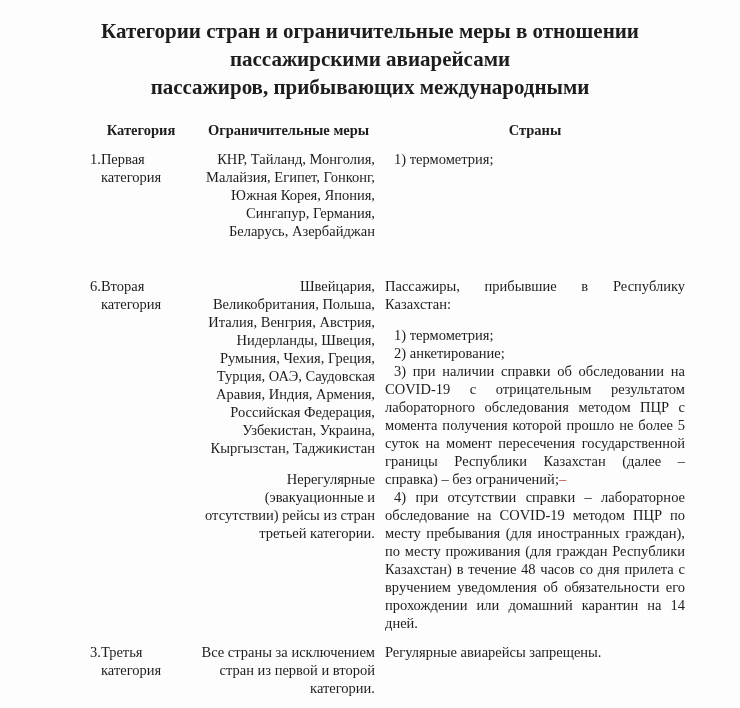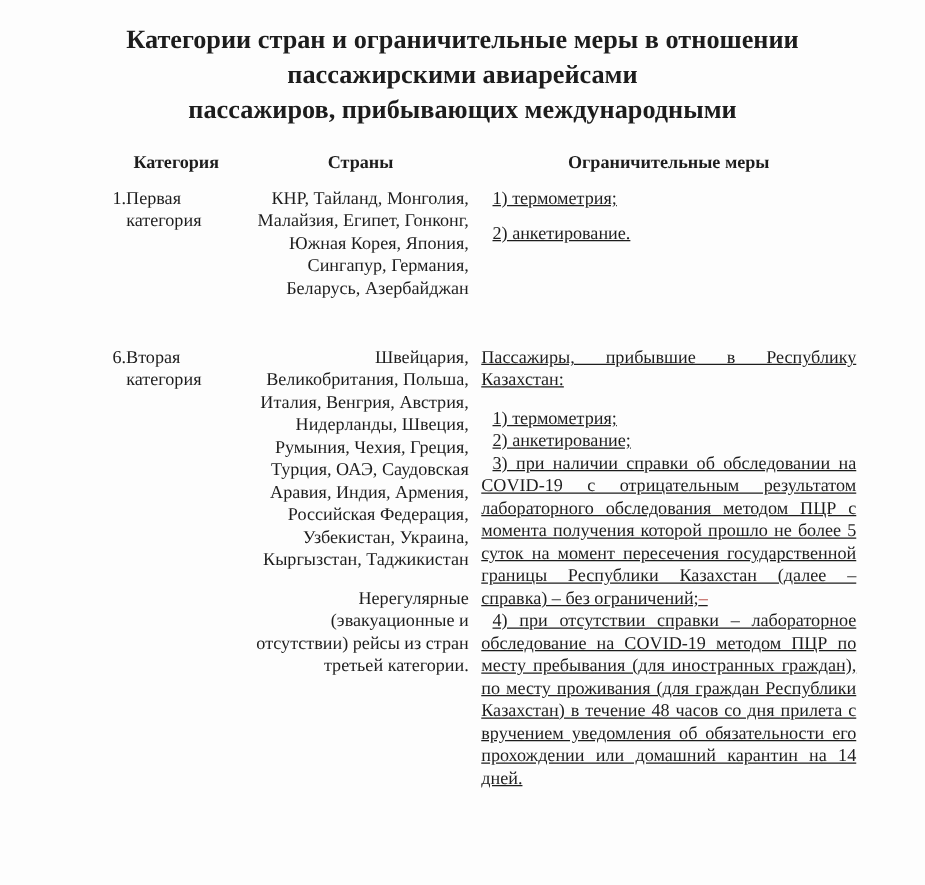--- a/index.html
+++ b/index.html
@@ -35,21 +35,21 @@
   .thead .th { text-align:center; }
 
   .row1 { margin-bottom:37px; }
   .row2 { margin-bottom:11px; }
 
   .cell-cat {
     padding-left:11px; text-indent:-11px; 
     padding-right:12px;
   }
   .cell-countries { padding-right:10px;text-align:right; }
-  .cell-measures  { text-align:justify;text-decoration:underline; }
+  .cell-measures  { text-align:justify; }
 
   .m-item { text-indent:9px; }          
   .m-item.gap { margin-bottom:10px; }   
   .intro { margin-bottom:13px; }        
   .note  { margin-top:13px; }           
 
   .deleted-mark { color:var(--deleted-color, #b4423a); }
 </style>
 </head>
 <body>
@@ -59,43 +59,47 @@
   <div class="doc-title">
     <div>Категории стран и ограничительные меры в отношении</div>
     <div>пассажирскими авиарейсами</div>
     <div>пассажиров, прибывающих международными</div>
   </div>
 
   <div class="tbl">
 
     <div class="trow thead">
       <div class="th">Категория</div>
+      <div class="th">Ограничительные меры</div>
       <div class="th">Страны</div>
-      <div class="th">Ограничительные меры</div>
     </div>
 
     <div class="trow row1">
       <div class="cell-cat">1.Первая категория</div>
       <div class="cell-countries">КНР, Тайланд, Монголия, Малайзия, Египет, Гонконг, Южная Корея, Япония, Сингапур, Германия, Беларусь, Азербайджан</div>
       <div class="cell-measures">
         <p class="m-item gap">1) термометрия;</p>
-        <p class="m-item">2) анкетирование.</p>
       </div>
     </div>
 
     <div class="trow row2">
       <div class="cell-cat">6.Вторая категория</div>
       <div class="cell-countries">
         <p>Швейцария, Великобритания, Польша, Италия, Венгрия, Австрия, Нидерланды, Швеция, Румыния, Чехия, Греция, Турция, ОАЭ, Саудовская Аравия, Индия, Армения, Российская Федерация, Узбекистан, Украина, Кыргызстан, Таджикистан</p>
         <p class="note">Нерегулярные (эвакуационные и отсутствии) рейсы из стран третьей категории.</p>
       </div>
       <div class="cell-measures">
         <p class="intro">Пассажиры, прибывшие в Республику Казахстан:</p>
         <p class="m-item">1) термометрия;</p>
         <p class="m-item">2) анкетирование;</p>
         <p class="m-item"><span>3) при наличии справки об обследовании на COVID-19 с отрицательным результатом лабораторного обследования методом ПЦР с момента получения которой прошло не более 5 суток на момент пересечения государственной границы Республики Казахстан (далее – справка) – без ограничений;</span><span class="deleted-mark">–</span></p>
         <p class="m-item">4) при отсутствии справки – лабораторное обследование на COVID-19 методом ПЦР по месту пребывания (для иностранных граждан), по месту проживания (для граждан Республики Казахстан) в течение 48 часов со дня прилета с вручением уведомления об обязательности его прохождении или домашний карантин на 14 дней.</p>
       </div>
     </div>
 
+    <div class="trow row3">
+      <div class="cell-cat">3.Третья категория</div>
+      <div class="cell-countries">Все страны за исключением стран из первой и второй категории.</div>
+      <div class="cell-measures">Регулярные авиарейсы запрещены.</div>
+    </div>
 
   </div>
 </div>
 
 </body></html>

